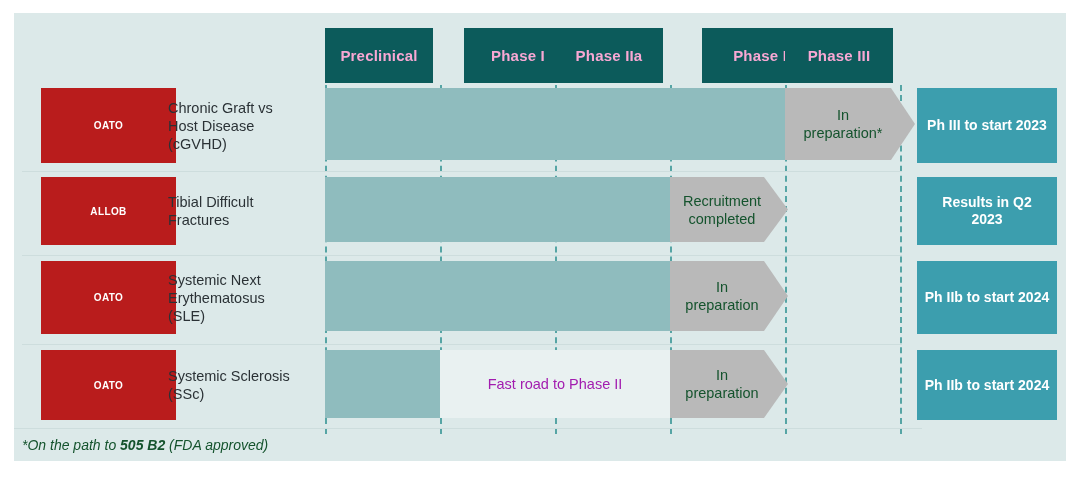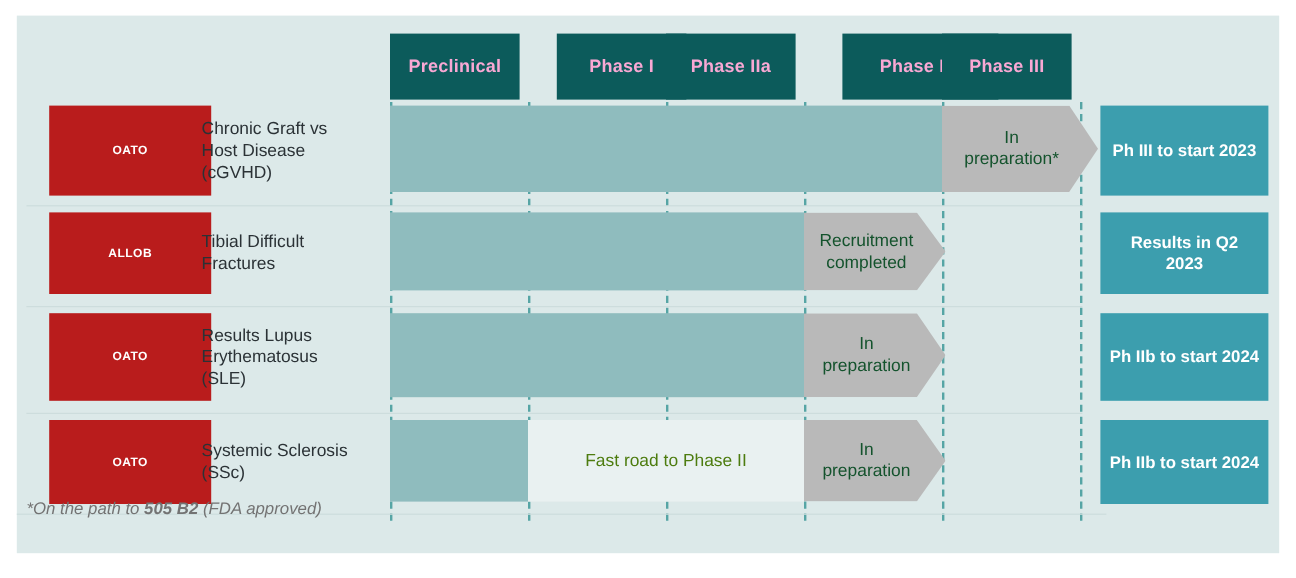--- a/index.html
+++ b/index.html
@@ -99,21 +99,21 @@
   .bar {
     position: absolute;
     background: #8fbcbe;
   }
   .fastroad {
     position: absolute;
     background: #e9f1f1;
     display: flex;
     align-items: center;
     justify-content: center;
-    color: #4d7c0f;
+    color: #a21caf;
     font-size: 14.5px;
   }
   .arrow {
     position: absolute;
     background: #b9b9b9;
     display: flex;
     align-items: center;
     justify-content: center;
     text-align: center;
     color: #14532d;
@@ -145,25 +145,25 @@
     position: absolute;
     left: 22px;
     width: 880px;
     height: 1px;
     background: #cddddd;
   }
 
   .footnote {
     position: absolute;
     left: 22px;
-    top: 415px;
+    top: 437px;
     width: 330px;
     font-size: 14px;
     font-style: italic;
-    color: #737373;
+    color: #14532d;
   }
   .footnote b { font-weight: bold; font-style: italic; }
 
   .footnote-sep {
     position: absolute;
     left: 14px;
     top: 428px;
     width: 908px;
     height: 1px;
     background: #cddddd;
@@ -209,21 +209,21 @@
     <div class="bar" style="left:325px;top:177px;width:345px;height:65px;"></div>
     <div class="arrow" style="left:670px;top:177px;width:118px;height:65px;">Recruitment
 completed</div>
     <div class="nextstep" style="top:177px;height:68px;">Results in Q2
 2023</div>
   </div>
   <div class="row-divider" style="top:255px;"></div>
 
   <div class="row" style="top:0;">
     <div class="badge" style="top:261px;height:73px;">OATO</div>
-    <div class="indication" style="top:261px;height:73px;">Results Lupus
+    <div class="indication" style="top:261px;height:73px;">Systemic Next
 Erythematosus
 (SLE)</div>
     <div class="bar" style="left:325px;top:261px;width:345px;height:70px;"></div>
     <div class="arrow" style="left:670px;top:261px;width:118px;height:70px;">In
 preparation</div>
     <div class="nextstep" style="top:261px;height:73px;">Ph IIb to start 2024</div>
   </div>
   <div class="row-divider" style="top:344px;"></div>
 
   <div class="row" style="top:0;">

